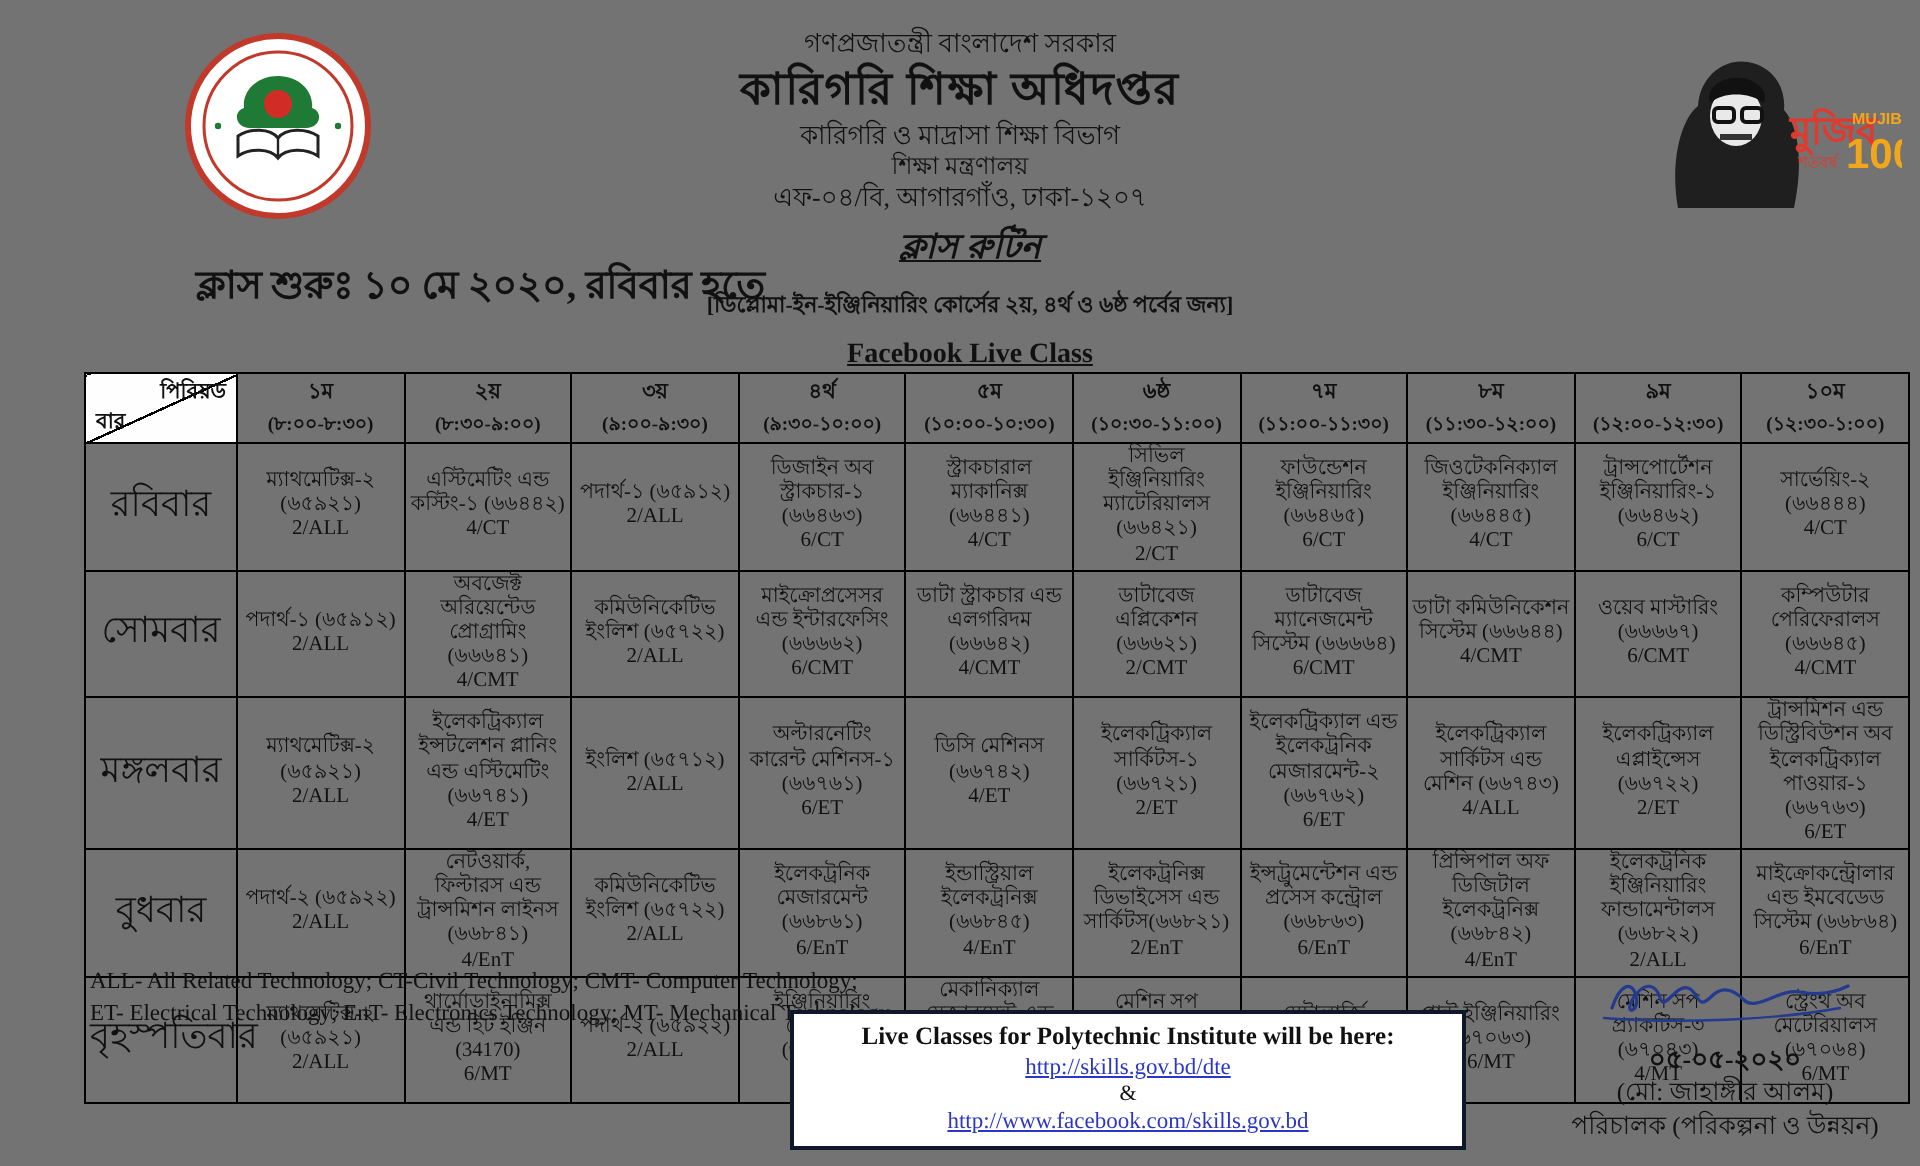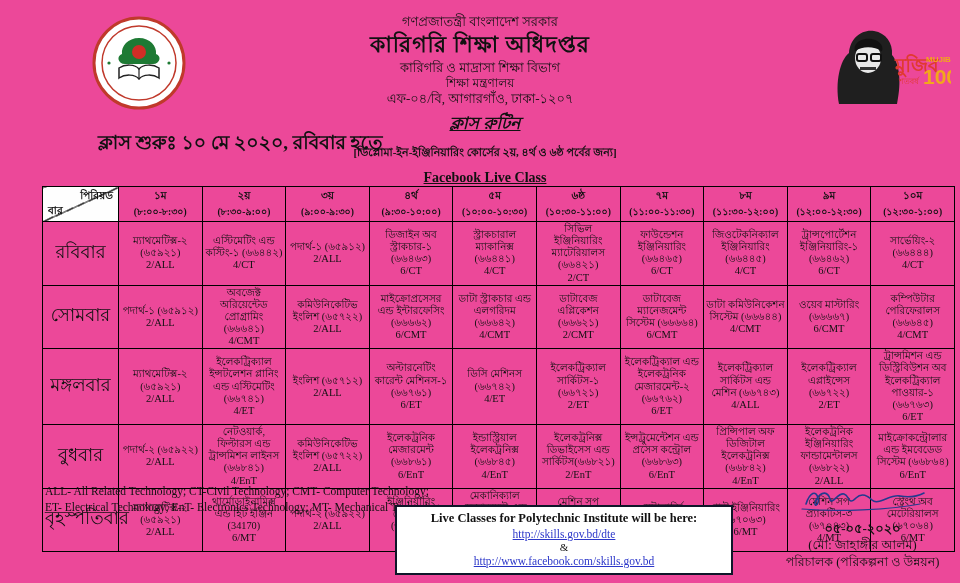--- a/index.html
+++ b/index.html
@@ -1,16 +1,16 @@
 <!DOCTYPE html>
 <html><head>
 <meta charset="utf-8">
 <style>
   html,body{margin:0;padding:0;background:#888;}
-  .page{position:relative;width:960px;height:583px;background:#ec4899;margin:0 auto;
+  .page{position:relative;width:960px;height:583px;background:#737373;margin:0 auto;
         font-family:"Liberation Serif",serif;color:#111;overflow:hidden;}
   
   .head-center{position:absolute;left:0;right:0;top:14px;text-align:center;line-height:1.25;}
   .h-line1{font-size:13px;}
   .h-line2{font-size:22px;font-weight:bold;letter-spacing:1px;margin:1px 0;}
   .h-line3{font-size:13px;}
   .h-line4{font-size:12px;}
   .h-line5{font-size:13px;}
   .seal{position:absolute;left:92px;top:16px;}
   .mujib{position:absolute;left:833px;top:24px;}

